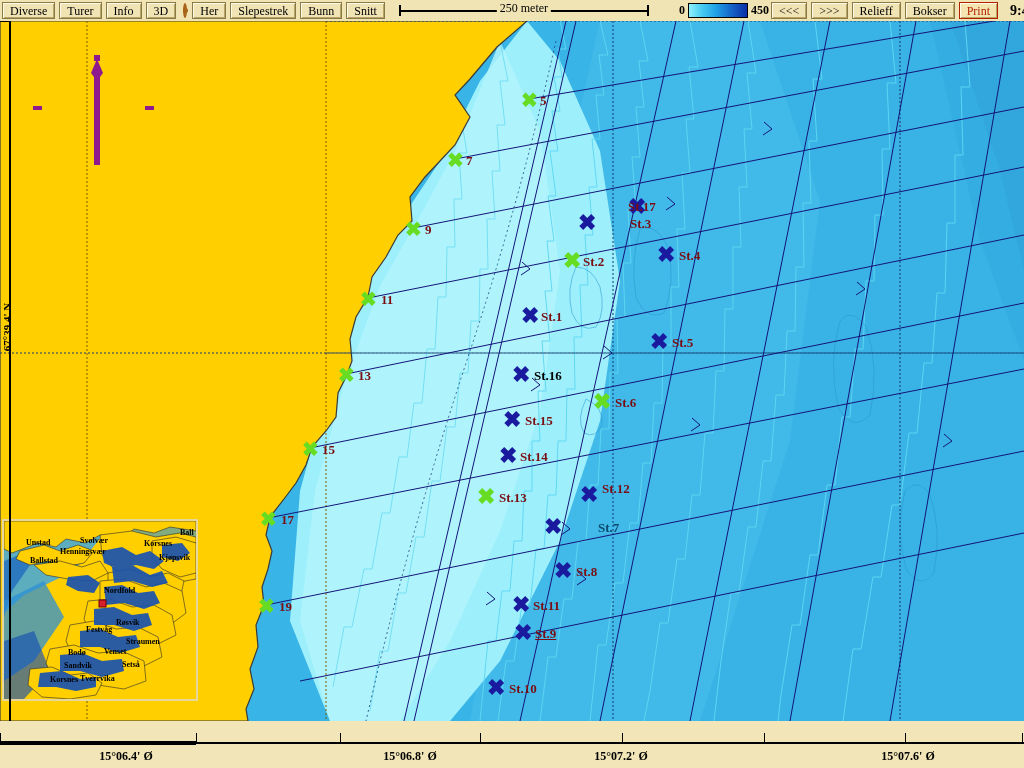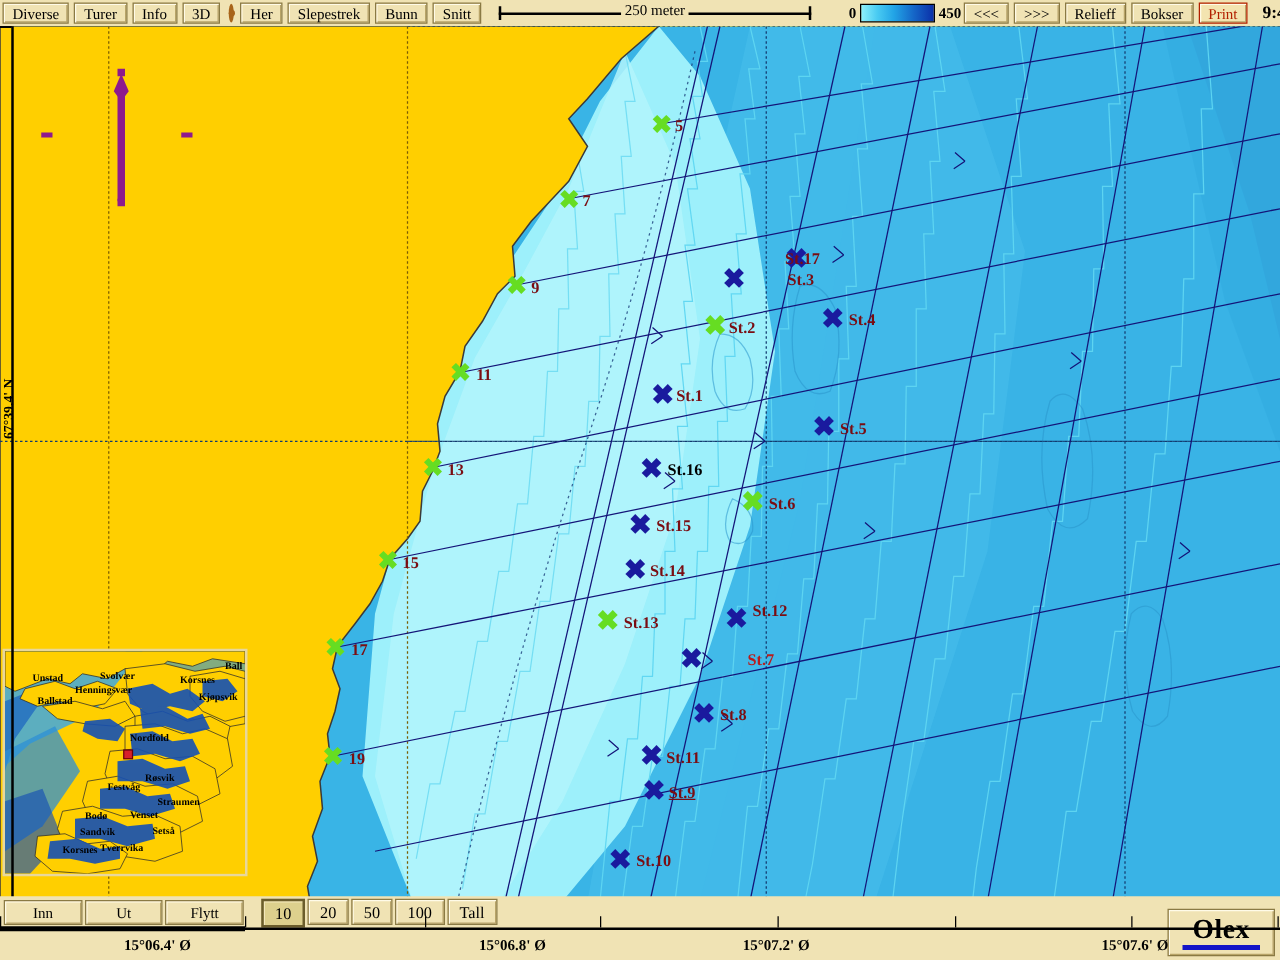--- a/index.html
+++ b/index.html
@@ -314,21 +314,21 @@
         <div class="stlabel" style="left: 615px; top: 374px; color: rgb(122, 13, 18);">St.6</div>
         <div class="xmark" style="left: 503px; top: 388px; font-size: 22px; color: rgb(26, 26, 158);">✖</div>
         <div class="stlabel" style="left: 525px; top: 392px; color: rgb(122, 13, 18);">St.15</div>
         <div class="xmark" style="left: 499px; top: 424px; font-size: 22px; color: rgb(26, 26, 158);">✖</div>
         <div class="stlabel" style="left: 520px; top: 428px; color: rgb(122, 13, 18);">St.14</div>
         <div class="xmark" style="left: 477px; top: 465px; font-size: 22px; color: rgb(102, 221, 34);">✖</div>
         <div class="stlabel" style="left: 499px; top: 469px; color: rgb(122, 13, 18);">St.13</div>
         <div class="xmark" style="left: 580px; top: 463px; font-size: 22px; color: rgb(26, 26, 158);">✖</div>
         <div class="stlabel" style="left: 602px; top: 460px; color: rgb(122, 13, 18);">St.12</div>
         <div class="xmark" style="left: 544px; top: 495px; font-size: 22px; color: rgb(26, 26, 158);">✖</div>
-        <div class="stlabel" style="left: 566px; top: 499px; color: #b91c1c; padding-left: 32px;">St.7</div>
+        <div class="stlabel" style="left: 566px; top: 499px; color: #0c4a6e; padding-left: 32px;">St.7</div>
         <div class="xmark" style="left: 554px; top: 539px; font-size: 22px; color: rgb(26, 26, 158);">✖</div>
         <div class="stlabel" style="left: 576px; top: 543px; color: rgb(122, 13, 18);">St.8</div>
         <div class="xmark" style="left: 512px; top: 573px; font-size: 22px; color: rgb(26, 26, 158);">✖</div>
         <div class="stlabel" style="left: 533px; top: 577px; color: rgb(122, 13, 18);">St.11</div>
         <div class="xmark" style="left: 514px; top: 601px; font-size: 22px; color: rgb(26, 26, 158);">✖</div>
         <div class="stlabel" style="left: 535px; top: 605px; color: rgb(122, 13, 18); text-decoration: underline;">St.9</div>
         <div class="xmark" style="left: 487px; top: 656px; font-size: 22px; color: rgb(26, 26, 158);">✖</div>
         <div class="stlabel" style="left: 509px; top: 660px; color: rgb(122, 13, 18);">St.10</div>
       </div>
 
@@ -406,38 +406,20 @@
     <div class="lk" style="top:0"></div>
     <div class="lk" style="top:120"></div>
     <div class="lk" style="top:240"></div>
     <div class="lk" style="top:311"></div>
     <div class="lk" style="top:430"></div>
     <div class="lk" style="top:550"></div>
     <div class="lk" style="top:670"></div>
     <div class="latlab" style="top:300px;">67°39.4' N</div>
   </div>
 
-  <div id="botbar">
-    <div id="botleft">
-      <div class="bbtn">Inn</div>
-      <div class="bbtn">Ut</div>
-      <div class="bbtn">Flytt</div>
-    </div>
-    <div id="zoomset">
-        <div class="zb active">10</div>
-        <div class="zb">20</div>
-        <div class="zb">50</div>
-        <div class="zb">100</div>
-        <div class="zb">Tall</div>
-      </div>
-    <div id="olex">
-      <div class="oword">Olex</div>
-      <div class="obar"></div>
-    </div>
-  </div>
 
   <div id="ruler">
     <div id="rulerline"></div>
     <div id="rulerfill"></div>
     <div class="rk" style="left:0"></div>
     <div class="rk" style="left:196px"></div>
     <div class="rk" style="left:340px"></div>
     <div class="rk" style="left:480px"></div>
     <div class="rk" style="left:622px"></div>
     <div class="rk" style="left:764px"></div>

